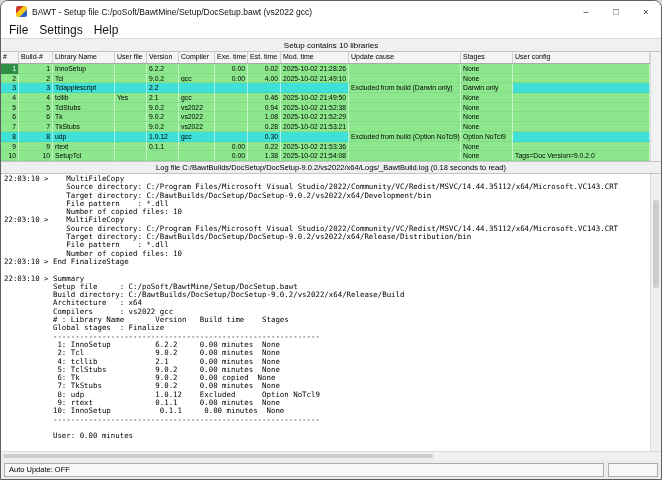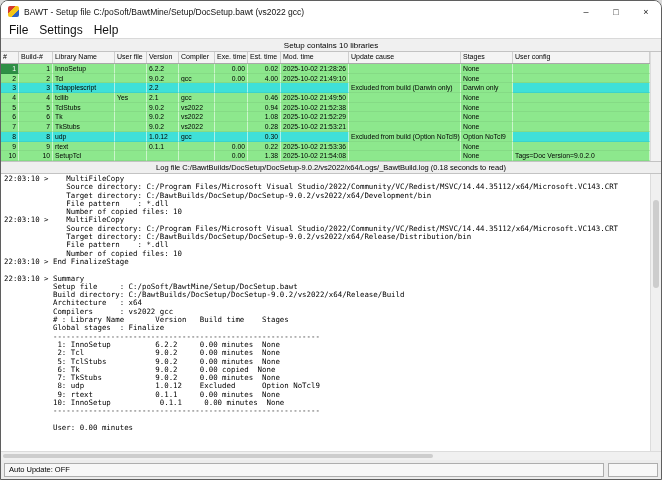--- a/index.html
+++ b/index.html
@@ -1,20 +1,20 @@
 <!DOCTYPE html>
 <html style="--row-green: #8de88d; --row-cyan: #3fe0d8; --selected-green: #2e8f45;"><head>
 <meta charset="utf-8">
 <style>
   *{box-sizing:border-box;margin:0;padding:0}
   html,body{width:662px;height:480px;overflow:hidden;background:#dadada;
     font-family:"Liberation Sans",sans-serif;}
   .window{width:662px;height:480px;border:1px solid #5f5f5f;border-radius:8px 8px 0 0;
     background:#fff;display:flex;flex-direction:column;overflow:hidden}
-  .titlebar{flex:0 0 21px;display:flex;align-items:center;padding-left:7px;background:#fff}
+  .titlebar{flex:0 0 21px;display:flex;align-items:center;padding-left:15px;background:#fff}
   .app-icon{width:11px;height:11px;margin-right:5px;border-radius:2px;
     background:linear-gradient(135deg,#d33a2f 0 33%,#f5c518 33% 66%,#2f62c4 66% 100%)}
   .title{font-size:8.5px;color:#111;white-space:nowrap;overflow:hidden;flex:1}
   .win-controls{display:flex;height:100%}
   .wbtn{width:30px;height:100%;display:flex;align-items:center;justify-content:center;
     font-size:9px;color:#222}
   .menubar{flex:0 0 15px;display:flex;align-items:center;padding-left:3px;background:#fff;gap:1px}
   .menu-item{font-size:12px;padding:1px 5px;color:#111}
   .band{flex:0 0 14px;background:#f0f0f0;border-top:1px solid #d9d9d9;border-bottom:1px solid #c3c3c3;
     font-size:8px;display:flex;align-items:center;justify-content:center;color:#000}
@@ -251,20 +251,21 @@
         <div class="log-line">22:03:10 &gt; Summary</div>
         <div class="log-line">           Setup file     : C:/poSoft/BawtMine/Setup/DocSetup.bawt</div>
         <div class="log-line">           Build directory: C:/BawtBuilds/DocSetup/DocSetup-9.0.2/vs2022/x64/Release/Build</div>
         <div class="log-line">           Architecture   : x64</div>
         <div class="log-line">           Compilers      : vs2022 gcc</div>
         <div class="log-line">           # : Library Name       Version   Build time    Stages</div>
         <div class="log-line">           Global stages  : Finalize</div>
         <div class="log-line">           ------------------------------------------------------------</div>
         <div class="log-line">            1: InnoSetup          6.2.2     0.00 minutes  None</div>
         <div class="log-line">            2: Tcl                9.0.2     0.00 minutes  None</div>
+        <div class="log-line">            4: tcllib             2.1       0.00 minutes  None</div>
         <div class="log-line">            5: TclStubs           9.0.2     0.00 minutes  None</div>
         <div class="log-line">            6: Tk                 9.0.2     0.00 copied  None</div>
         <div class="log-line">            7: TkStubs            9.0.2     0.00 minutes  None</div>
         <div class="log-line">            8: udp                1.0.12    Excluded      Option NoTcl9</div>
         <div class="log-line">            9: rtext              0.1.1     0.00 minutes  None</div>
         <div class="log-line">           10: InnoSetup           0.1.1     0.00 minutes  None</div>
         <div class="log-line">           ------------------------------------------------------------</div>
         <div class="log-line">&nbsp;</div>
         <div class="log-line">           User: 0.00 minutes</div>
       </div>

